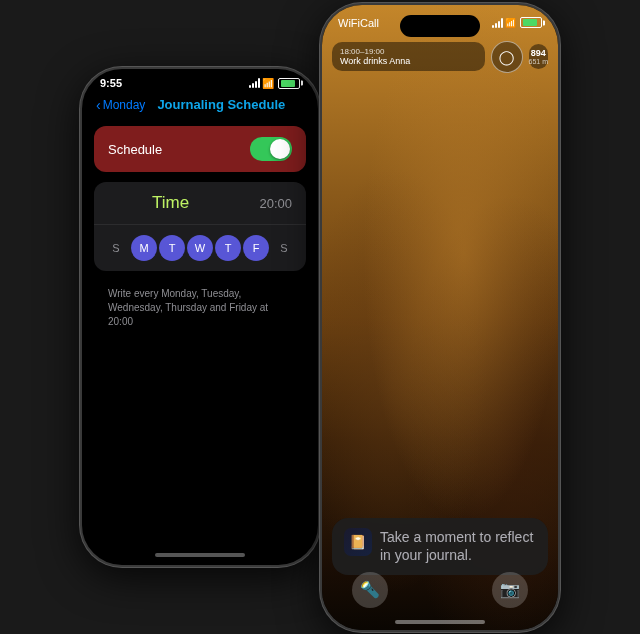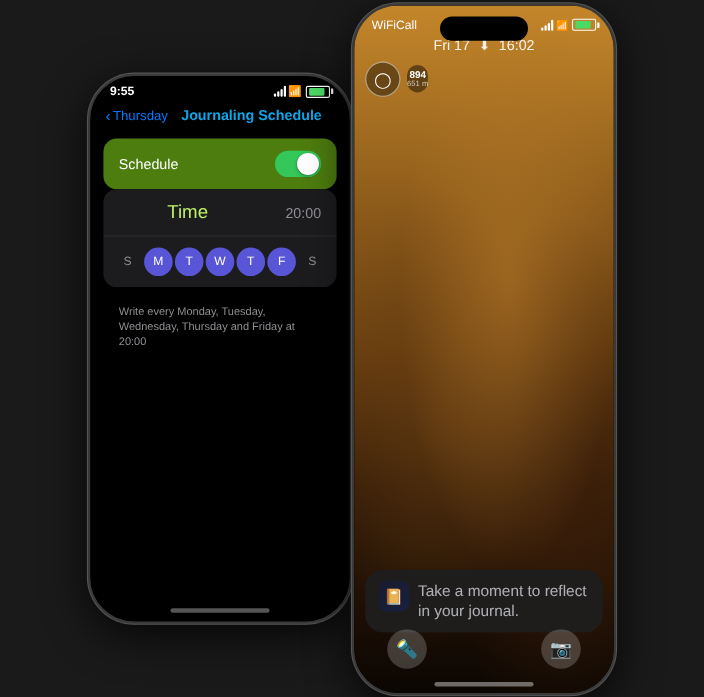--- a/index.html
+++ b/index.html
@@ -137,22 +137,23 @@
       font-size: 13px;
       font-weight: 600;
       margin-left: 6px;
     }
 
     .settings-content {
       padding: 8px 12px;
     }
 
     .settings-card {
-      background: #4d7c0f;
+      background: #7f1d1d;
       border-radius: 12px;
+      margin-bottom: 10px;
       overflow: hidden;
     }
 
     .settings-row {
       display: flex;
       justify-content: space-between;
       align-items: center;
       padding: 11px 14px;
     }
 
@@ -532,21 +533,21 @@
         <span class="wifi-icon">📶</span>
         <div class="battery-icon">
           <div class="battery-fill"></div>
         </div>
       </div>
     </div>
 
     <div class="nav-bar">
       <div class="back-btn">
         <span class="back-chevron">‹</span>
-        <span>Thursday</span>
+        <span>Monday</span>
       </div>
       <span class="nav-title">Journaling Schedule</span>
     </div>
 
     <div class="settings-content">
       <div class="settings-card">
         <div class="settings-row">
           <span class="settings-row-label">Schedule</span>
           <div class="toggle">
             <div class="toggle-knob"></div>
@@ -592,28 +593,27 @@
             <span></span>
         </div>
         <span>📶</span>
         <div class="battery-icon">
           <div class="battery-fill"></div>
         </div>
       </div>
     </div>
 
     <div class="lockscreen-info">
-      <div class="ls-date">
-        <span>Fri 17</span>
-        <span style="margin-left:4px;">⬇</span>
-        <span style="margin-left:4px;">16:02</span>
-      </div>
     </div>
 
     <div class="widgets-row">
+      <div class="widget-event">
+        <div class="widget-event-time">18:00–19:00</div>
+        <div class="widget-event-name">Work drinks Anna</div>
+      </div>
       <div class="widget-circle">
         <span style="font-size:14px; color:#fff;">◯</span>
       </div>
       <div class="widget-badge">
         <div class="widget-badge-num">894</div>
         <div class="widget-badge-sub">651 m</div>
       </div>
     </div>
 
     <div class="ls-notification">

